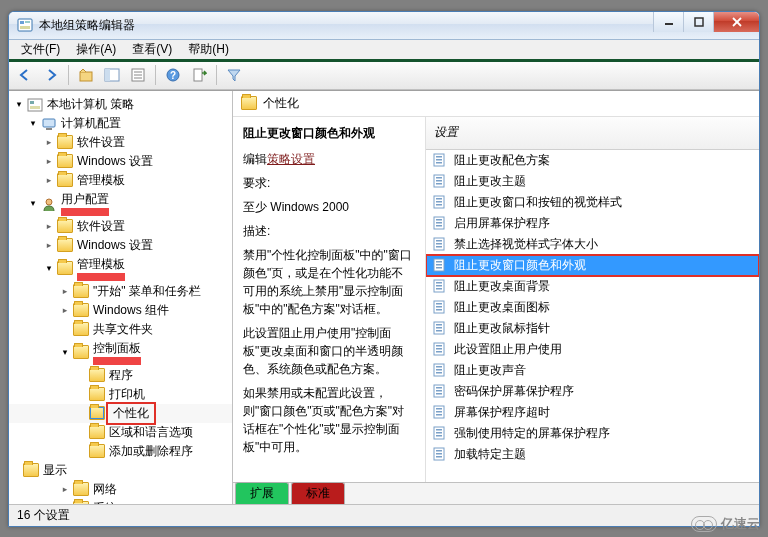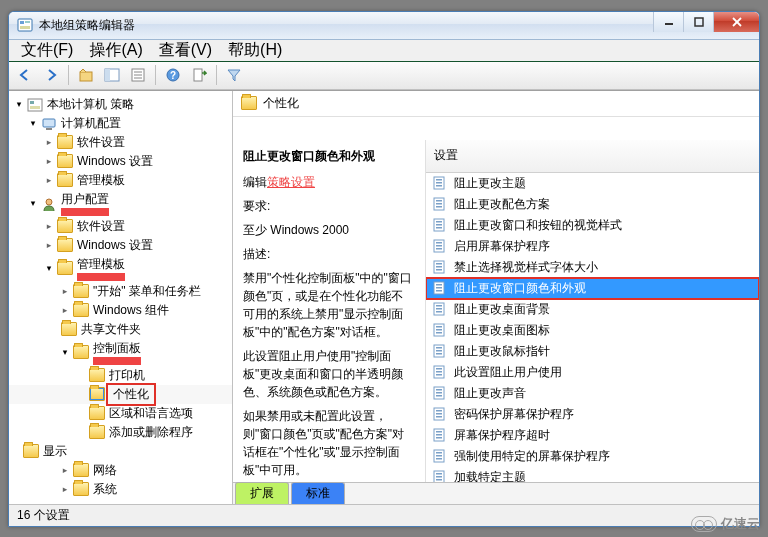--- a/index.html
+++ b/index.html
@@ -5,57 +5,57 @@
 * { box-sizing: border-box; margin: 0; padding: 0; font-family: "Microsoft YaHei", "Segoe UI", Tahoma, sans-serif; }
 body { background: #808080; display: flex; align-items: center; justify-content: center; height: 537px; width: 768px; overflow: hidden; }
 .window { width: 752px; height: 516px; background: #fff; border: 1px solid #4a7db4; border-radius: 6px 6px 0 0; overflow: hidden; box-shadow: 0 0 4px rgba(0,0,0,.3); display: flex; flex-direction: column; position: relative; justify-content: center; }
 .titlebar { height: 28px; background: linear-gradient(to bottom, #f4f8fc 0%, #e2eaf4 45%, #d2dff0 46%, #e8f0f9 100%); display: flex; align-items: center; padding: 0 0 0 8px; border-bottom: 1px solid #9fb8d3; }
 .titlebar-icon { width: 16px; height: 16px; margin-right: 6px; }
 .titlebar-title { font-size: 12px; color: #000; flex: 1; }
 .win-buttons { display: flex; height: 20px; align-self: flex-start; margin-top: 0; }
 .win-btn { width: 30px; height: 20px; display: flex; align-items: center; justify-content: center; font-size: 12px; color: #333; border-left: 1px solid #b8c7da; background: linear-gradient(to bottom,#f7fbff,#d8e4f2); cursor:pointer;}
 .win-btn.close { width: 46px; background: linear-gradient(to bottom,#e78f85,#d04b38 45%,#c03b29 46%,#d86a5a); color:#fff; border-radius:0 4px 0 0;}
 .win-btn.max { background: linear-gradient(to bottom,#f7fbff,#d8e4f2);}
-.menubar { height: 22px; background: #f0f0f0; display: flex; align-items: center; padding: 0 4px; font-size: 16px; border-bottom: 1px solid #14532d;}
+.menubar { height: 22px; background: #f0f0f0; display: flex; align-items: center; padding: 0 4px; font-size: 12px; border-bottom: 3px solid #14532d;}
 .menubar span { padding: 2px 8px; cursor: pointer; }
 .toolbar { height: 28px; background: linear-gradient(to bottom,#fcfcfc,#e8e8e8); display: flex; align-items: center; padding: 0 4px; border-bottom: 1px solid #c0c0c0; gap: 2px;}
 .tb-sep { width: 1px; height: 20px; background: #c0c0c0; margin: 0 3px;}
 .tb-btn { width: 24px; height: 24px; display: flex; align-items: center; justify-content: center; border: 1px solid transparent; border-radius: 3px; cursor:pointer;}
 .content { flex: 1; display: flex; overflow: hidden; border-top: 1px solid #a0a0a0;}
 .tree-pane { width: 224px; background: #fff; border-right: 1px solid #c0c0c0; overflow: auto; font-size: 12px; padding: 4px 0;}
 .tree-node { display: flex; align-items: center; padding: 1px 0; cursor: pointer; white-space: nowrap;}
 .tree-node.selected { background:#f7f7f7;}
 .expander { width: 12px; height: 12px; display: inline-flex; align-items: center; justify-content: center; font-size: 9px; color: #666; margin-right: 2px;}
 .expander.open::before { content:"▾"; color:#000;}
 .expander.closed::before { content:"▸"; color:#666;}
 .expander.none::before { content:""; }
 .node-icon { width: 16px; height: 14px; margin-right: 4px; display:inline-block; position:relative;}
 .folder-icon { background: linear-gradient(to bottom,#fff2b0,#f5c94c); border: 1px solid #d4a020; border-radius: 1px; }
 .folder-icon::before { content:""; position:absolute; top:-3px; left:0; width:7px; height:3px; background:#f5c94c; border:1px solid #d4a020; border-bottom:none; border-radius:1px 1px 0 0;}
 .folder-sel { box-shadow: inset 0 0 0 1px #3a8de0; }
 .red-underline { border-bottom: 8px solid #ef4444; padding-bottom:0;}
 .right-pane { flex: 1; display: flex; flex-direction: column; overflow: hidden;}
 .crumb-bar { height: 26px; background: #fff; border-bottom: 1px solid #e0e0e0; display: flex; align-items: center; padding: 0 8px; font-size: 12px;}
 .crumb-icon { width: 16px; height: 14px; margin-right: 6px;}
-.right-body { flex: 1; display: flex; overflow: hidden; margin-top: 23px;}
+.right-body { flex: 1; display: flex; overflow: hidden;}
 .detail-col { width: 192px; padding: 8px 10px; font-size: 12px; overflow: auto; color:#000;}
 .detail-col h3 { font-size: 12px; font-weight: bold; margin-bottom: 8px;}
-.detail-col a { color:#ef4444; text-decoration:underline; cursor:pointer;}
+.detail-col a { color:#7f1d1d; text-decoration:underline; cursor:pointer;}
 .detail-col p { margin: 6px 0; line-height: 1.5;}
 .list-col { flex: 1; display: flex; flex-direction: column; border-left: 1px solid #e0e0e0;}
-.list-header { height: 22px; border-bottom: 1px solid #d0d0d0; background: linear-gradient(to bottom,#fdfdfd,#f0f0f0); display: flex; align-items: center; padding: 16px 8px; font-size: 12px; cursor:pointer;}
+.list-header { height: 22px; border-bottom: 1px solid #d0d0d0; background: linear-gradient(to bottom,#fdfdfd,#f0f0f0); display: flex; align-items: center; padding: 16px 8px; font-size: 12px; cursor:pointer;font-style:italic;}
 .list-body { flex: 1; overflow: auto; font-size: 12px;}
 .list-row { display: flex; align-items: center; padding: 2px 6px; cursor: pointer;}
 .list-row .item-icon { width: 16px; height: 16px; margin-right: 6px; display:inline-flex; align-items:center; justify-content:center;}
 .list-row.selected { background: #3399ff; color: #fff;}
 .list-row.selected.highlighted { outline: 2px solid #e03028; outline-offset: -1px;}
 .policy-icon svg { width:14px; height:14px;}
 .tabs-row { height: 22px; border-top: 1px solid #c0c0c0; background:#f4f4f4; display:flex; align-items:flex-end; font-size:12px;}
-.tab { padding: 2px 14px; border: 1px solid #b0b0b0; border-bottom:none; background:#bef264; margin-left:2px; border-radius:3px 3px 0 0; cursor:pointer;}
-.tab.inactive { background:#3b82f6;}
+.tab { padding: 2px 14px; border: 1px solid #b0b0b0; border-bottom:none; background:#22c55e; margin-left:2px; border-radius:3px 3px 0 0; cursor:pointer;}
+.tab.inactive { background:#b91c1c;}
 .statusbar { height: 22px; background: #f0f0f0; border-top: 1px solid #c0c0c0; display: flex; align-items: center; padding: 0 8px; font-size: 12px;}
 .watermark { position: fixed; right: 8px; bottom: 4px; font-size: 13px; color: #888; font-weight:bold; display:flex; align-items:center; gap:4px;}
 .watermark .logo { width:26px; height:16px; border:1px solid #aaa; border-radius:8px; position:relative;}
 .watermark .logo::before, .watermark .logo::after { content:""; position:absolute; width:8px; height:8px; border:1px solid #aaa; border-radius:50%;}
 .watermark .logo::before { left:3px; top:3px;}
 .watermark .logo::after { right:3px; top:3px;}
 </style>
 </head>
 <body>
 
@@ -215,31 +215,36 @@
       <div class="tree-node" style="padding-left:50px">
           <span class="expander closed"></span>
           <span class="node-icon folder-icon"></span>
           <span>"开始" 菜单和任务栏</span>
         </div>
       <div class="tree-node" style="padding-left:50px">
           <span class="expander closed"></span>
           <span class="node-icon folder-icon"></span>
           <span>Windows 组件</span>
         </div>
-      <div class="tree-node" style="padding-left:38px">
+      <div class="tree-node" style="padding-left:50px">
           <span class="expander none"></span>
           <span class="node-icon folder-icon"></span>
           <span>共享文件夹</span>
         </div>
       <div class="tree-node" style="padding-left:50px">
           <span class="expander open"></span>
           <span class="node-icon folder-icon"></span>
           <span class="red-underline">控制面板</span>
         </div>
 
+      <div class="tree-node" style="padding-left:66px">
+          <span class="expander none"></span>
+          <span class="node-icon folder-icon"></span>
+          <span>程序</span>
+        </div>
       <div class="tree-node" style="padding-left:66px">
           <span class="expander none"></span>
           <span class="node-icon folder-icon"></span>
           <span>打印机</span>
         </div>
       <div class="tree-node selected" style="padding-left:66px">
           <span class="expander none"></span>
           <span class="node-icon folder-icon folder-sel"></span>
           <span style="outline:2px solid #e03028; outline-offset:1px; padding:0 4px;">个性化</span>
         </div>
@@ -294,32 +299,32 @@
           <div class="list-body" id="list-body">
               <div class="list-row">
                 <span class="item-icon policy-icon">
                   <svg viewBox="0 0 14 14">
                     <rect x="1" y="1" width="10" height="12" fill="#fff" stroke="#7aa0c8"></rect>
                     <rect x="3" y="3" width="6" height="1.5" fill="#7aa0c8"></rect>
                     <rect x="3" y="6" width="6" height="1.5" fill="#7aa0c8"></rect>
                     <rect x="3" y="9" width="6" height="1.5" fill="#7aa0c8"></rect>
                   </svg>
                 </span>
+                <span>阻止更改配色方案</span>
+              </div>
+              <div class="list-row">
+                <span class="item-icon policy-icon">
+                  <svg viewBox="0 0 14 14">
+                    <rect x="1" y="1" width="10" height="12" fill="#fff" stroke="#7aa0c8"></rect>
+                    <rect x="3" y="3" width="6" height="1.5" fill="#7aa0c8"></rect>
+                    <rect x="3" y="6" width="6" height="1.5" fill="#7aa0c8"></rect>
+                    <rect x="3" y="9" width="6" height="1.5" fill="#7aa0c8"></rect>
+                  </svg>
+                </span>
                 <span>阻止更改主题</span>
-              </div>
-              <div class="list-row">
-                <span class="item-icon policy-icon">
-                  <svg viewBox="0 0 14 14">
-                    <rect x="1" y="1" width="10" height="12" fill="#fff" stroke="#7aa0c8"></rect>
-                    <rect x="3" y="3" width="6" height="1.5" fill="#7aa0c8"></rect>
-                    <rect x="3" y="6" width="6" height="1.5" fill="#7aa0c8"></rect>
-                    <rect x="3" y="9" width="6" height="1.5" fill="#7aa0c8"></rect>
-                  </svg>
-                </span>
-                <span>阻止更改配色方案</span>
               </div>
               <div class="list-row">
                 <span class="item-icon policy-icon">
                   <svg viewBox="0 0 14 14">
                     <rect x="1" y="1" width="10" height="12" fill="#fff" stroke="#7aa0c8"></rect>
                     <rect x="3" y="3" width="6" height="1.5" fill="#7aa0c8"></rect>
                     <rect x="3" y="6" width="6" height="1.5" fill="#7aa0c8"></rect>
                     <rect x="3" y="9" width="6" height="1.5" fill="#7aa0c8"></rect>
                   </svg>
                 </span>

